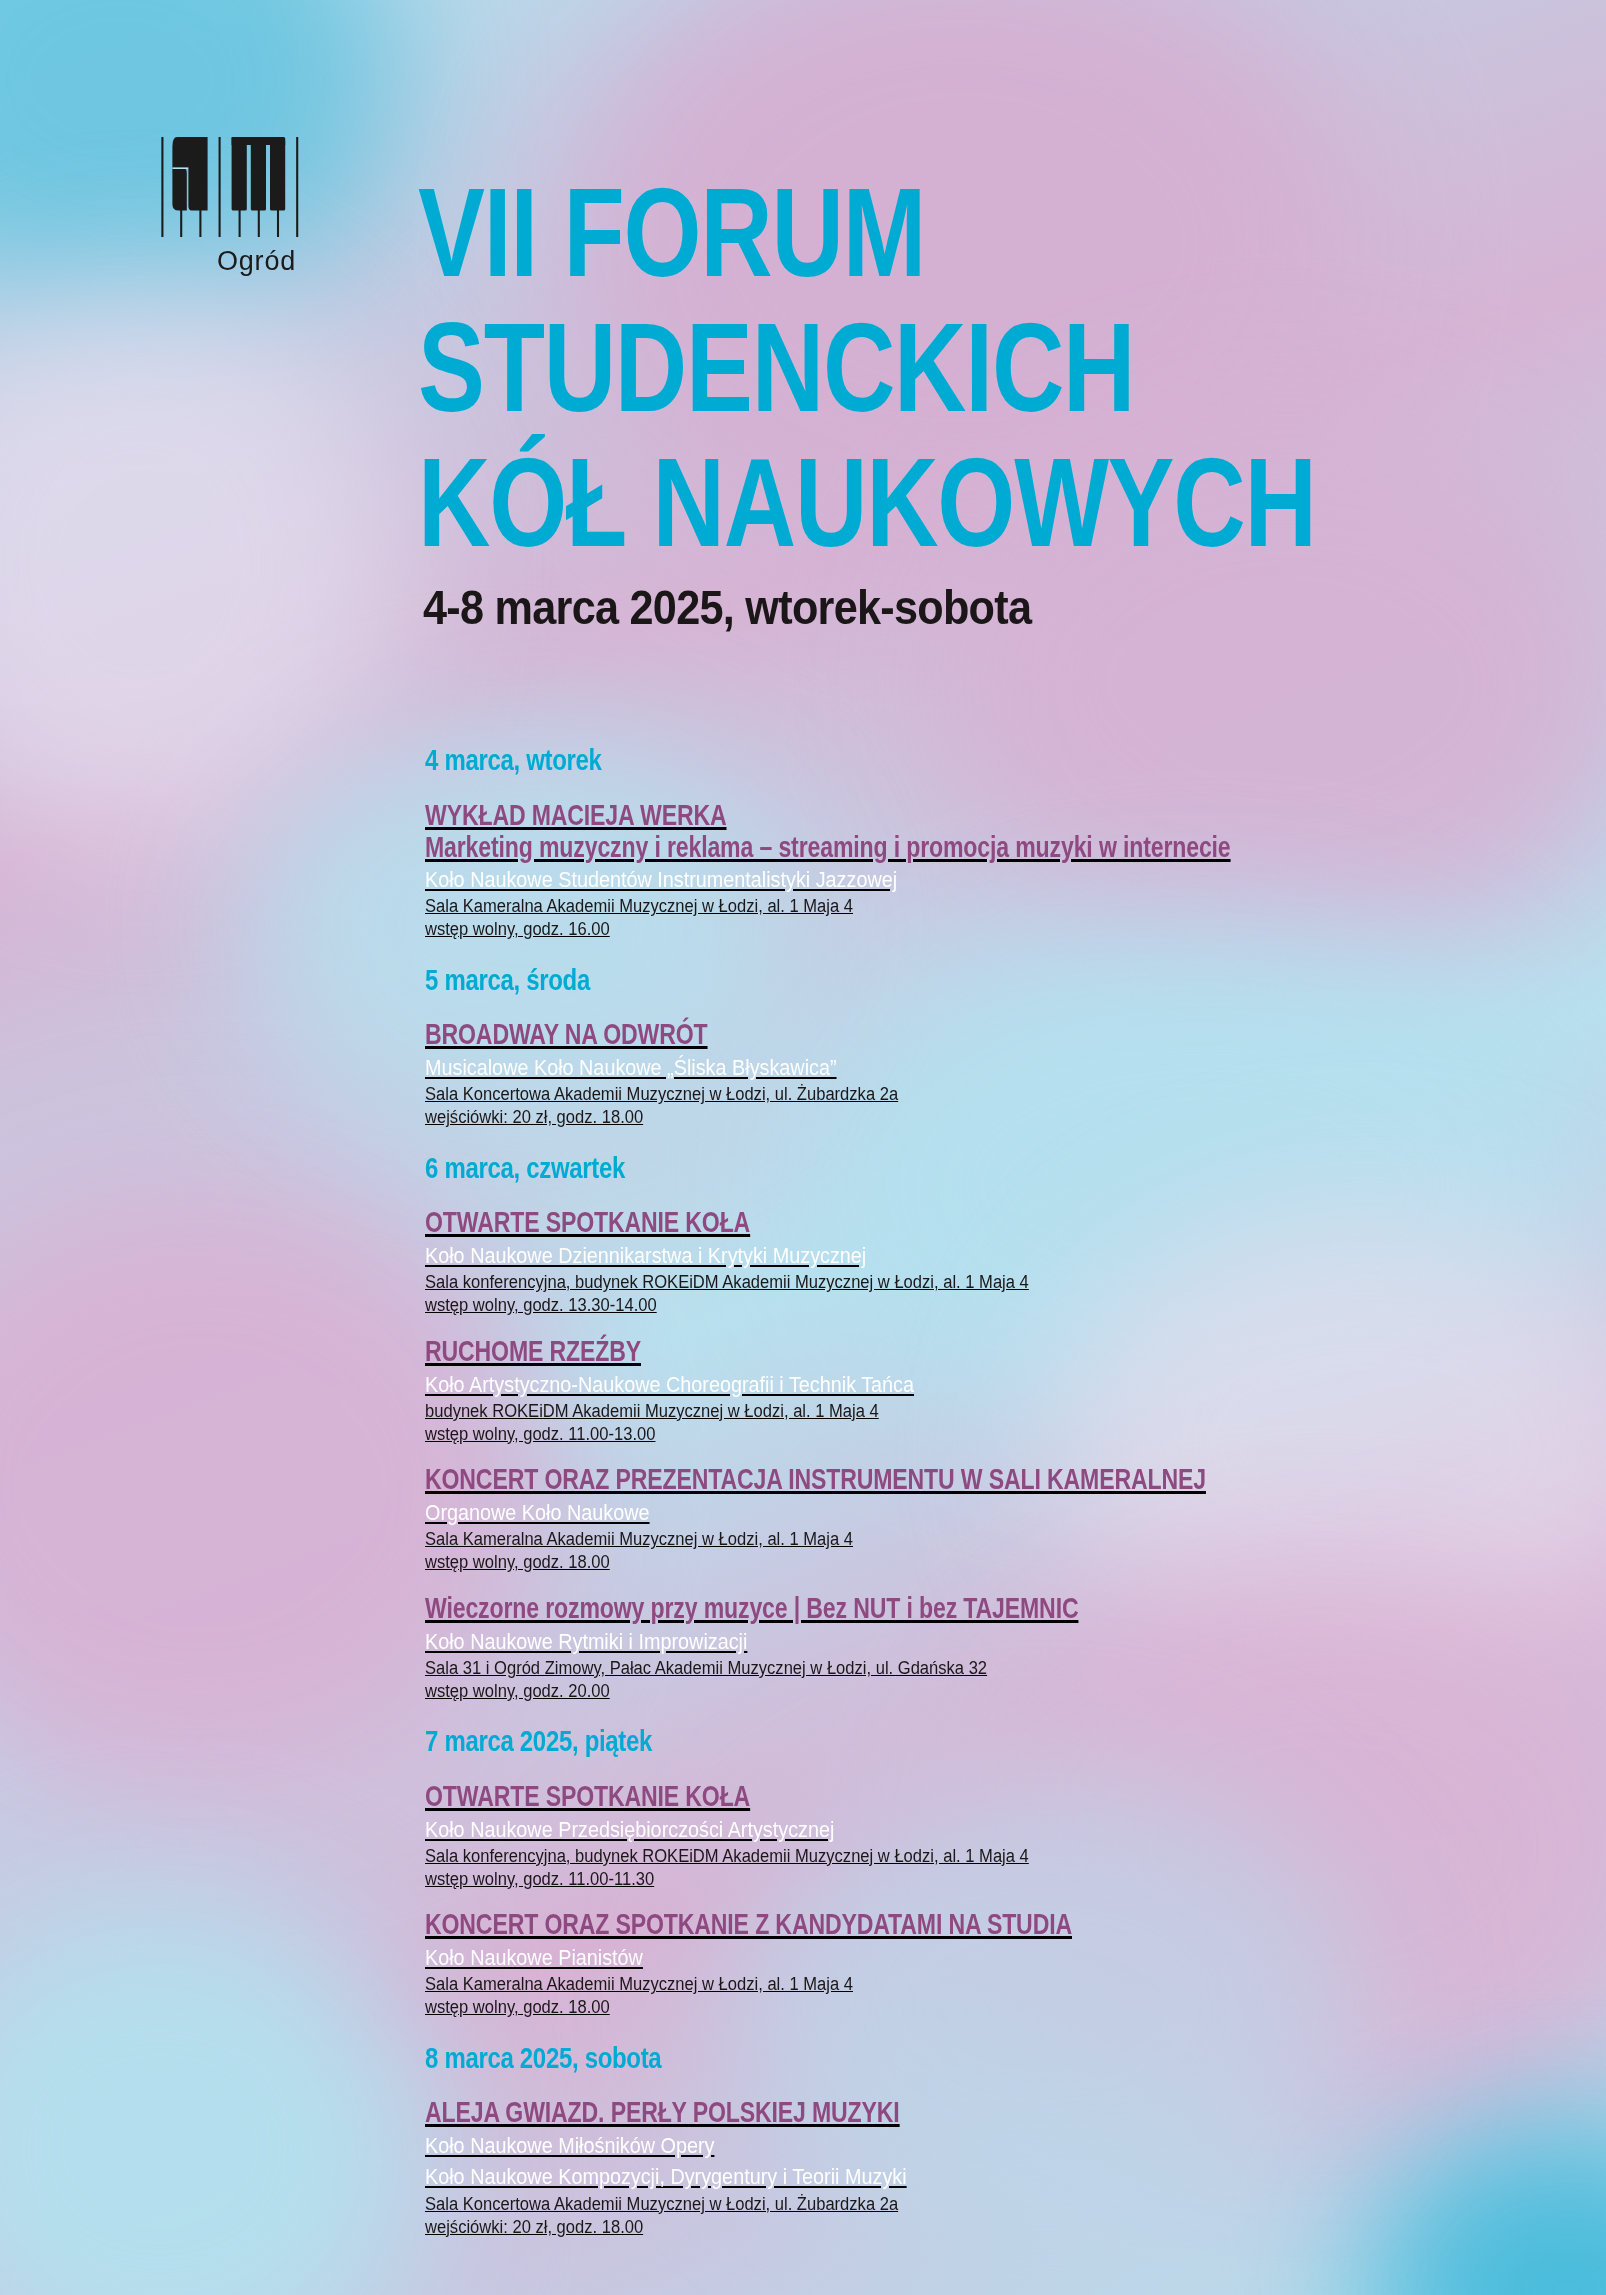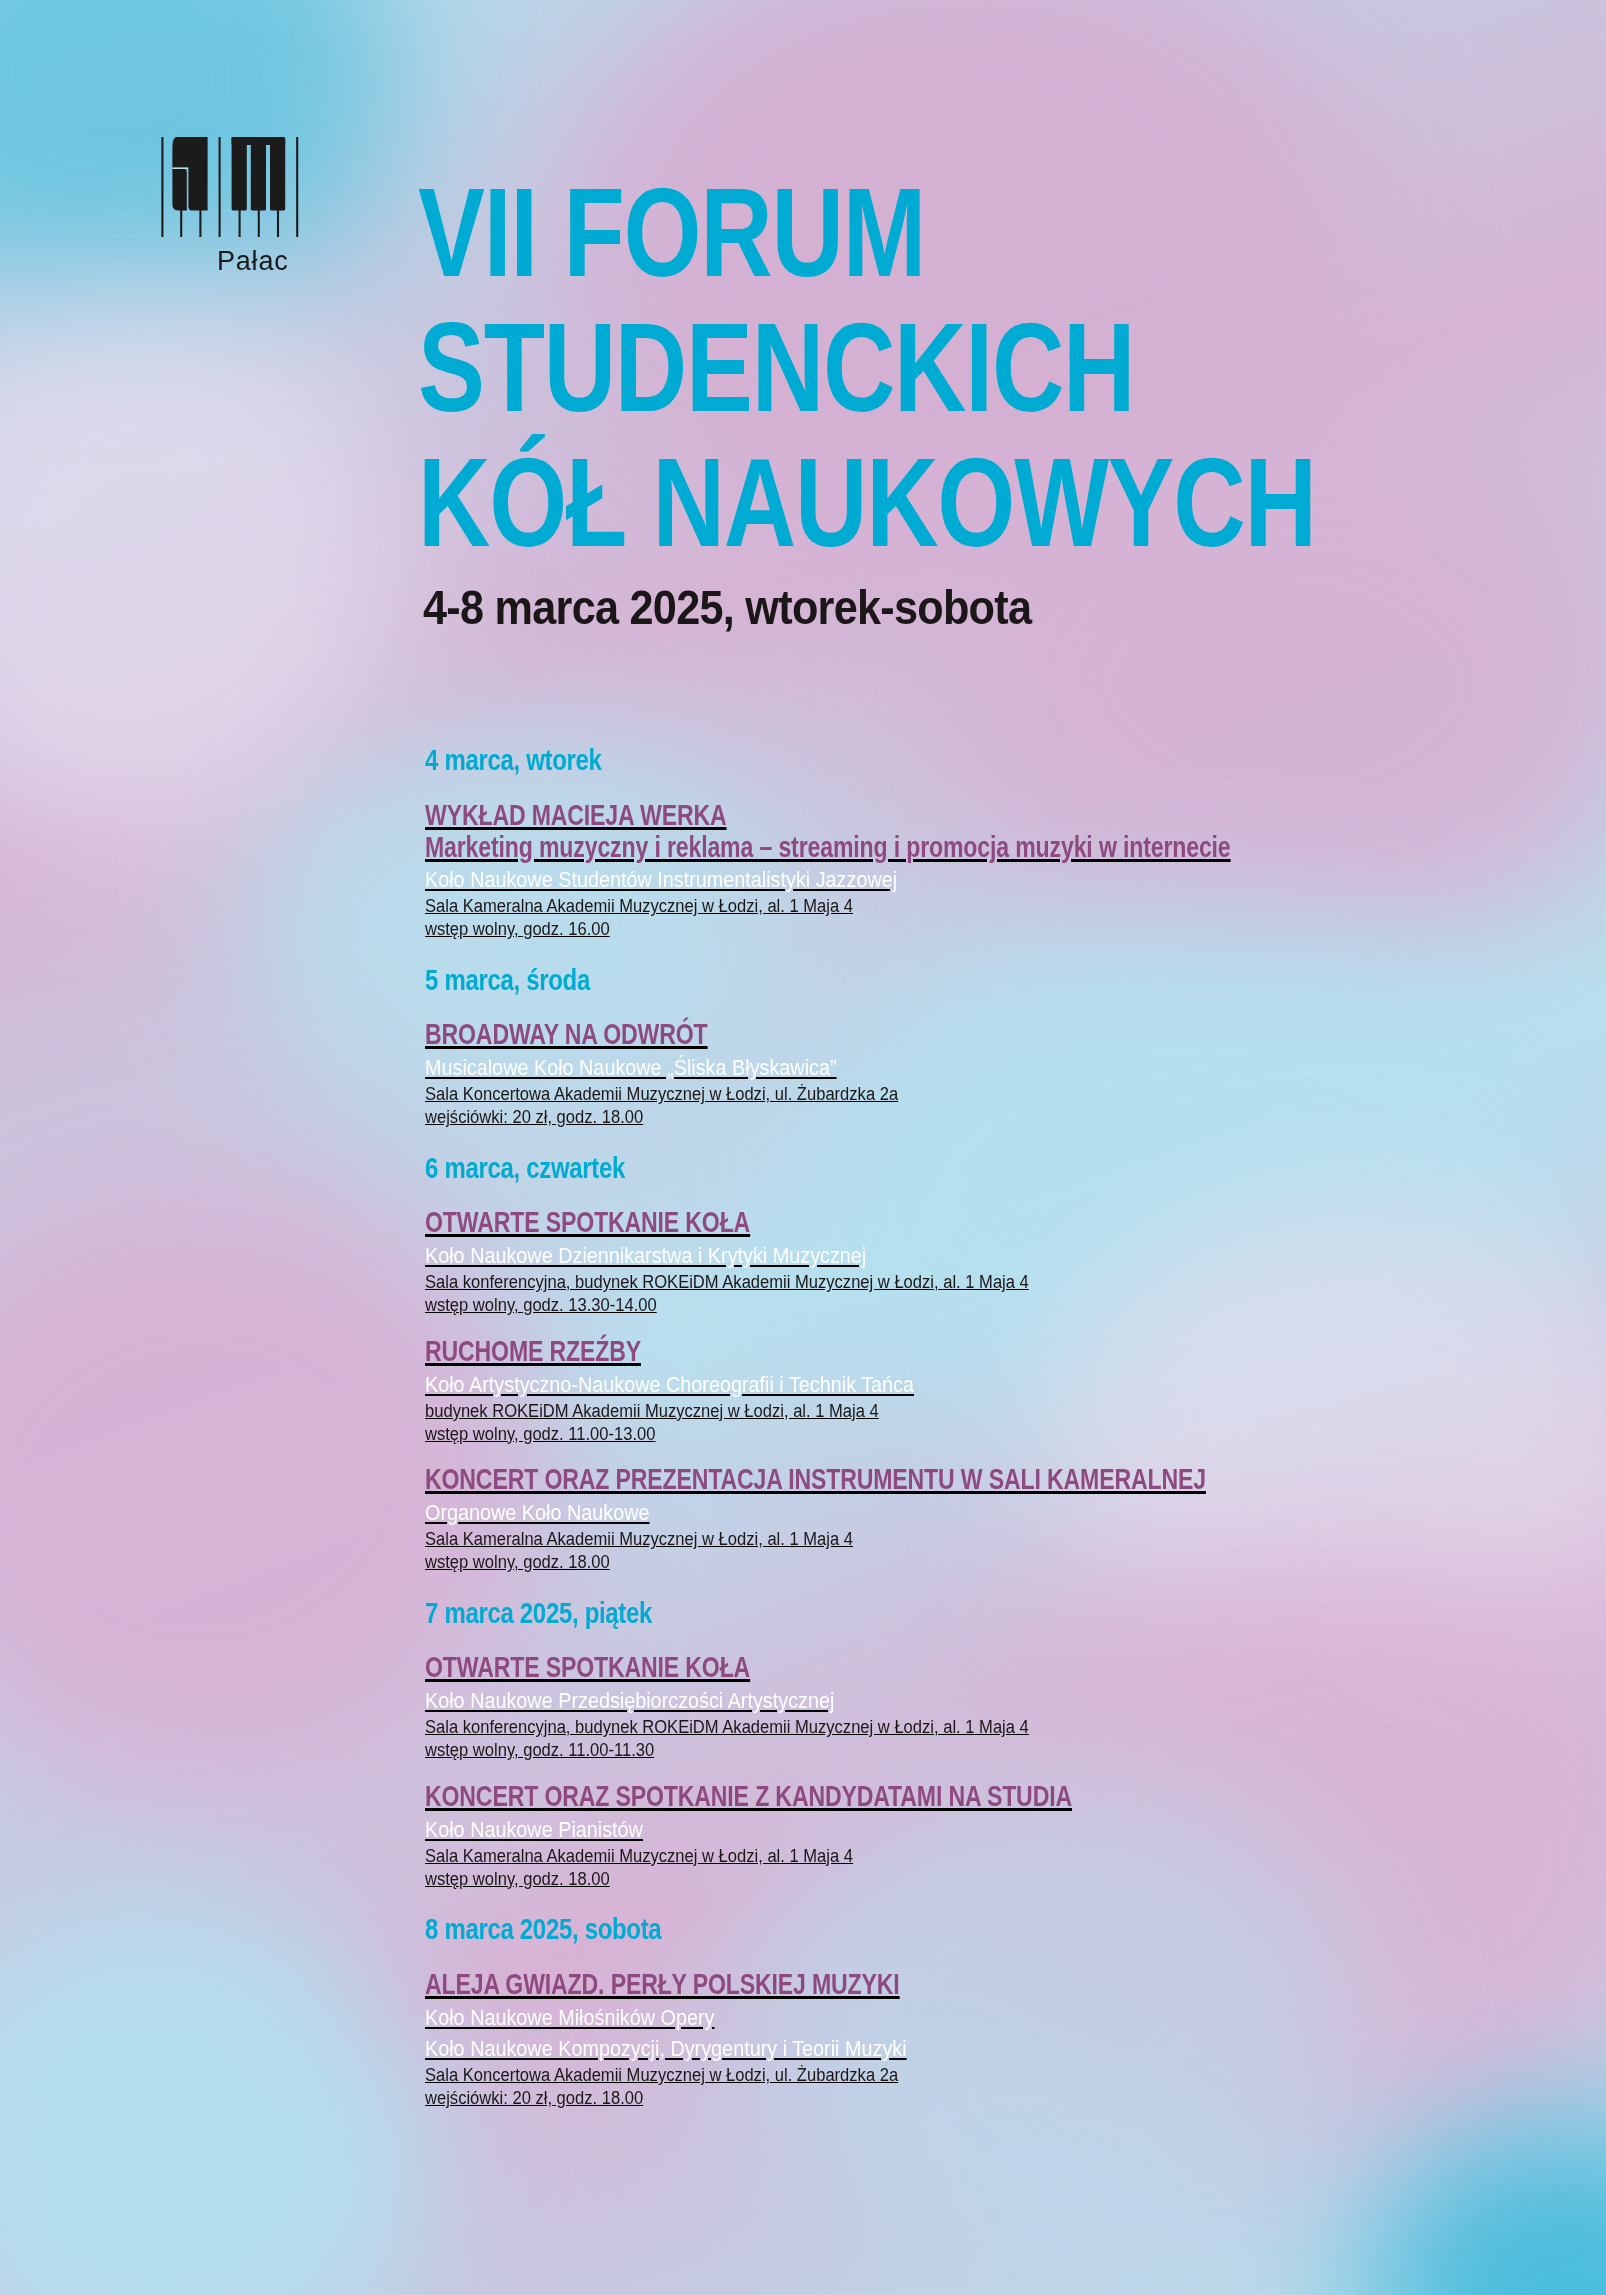--- a/index.html
+++ b/index.html
@@ -117,21 +117,21 @@
       <path fill="#1b1b1b" d="M14 0 H58 Q58 0 58 6 V92 H38 Q34 92 34 86 V40 H14 V12 Q14 0 20 0 Z"></path>
       <path fill="#1b1b1b" d="M14 40 H30 Q32 40 32 46 V92 H22 Q14 92 14 84 Z"></path>
       <rect x="14" y="38" width="20" height="2" fill="#b8e0ee"></rect>
 
       <rect x="88" y="0" width="19" height="92" rx="2" fill="#1b1b1b"></rect>
       <rect x="112" y="0" width="19" height="92" rx="2" fill="#1b1b1b"></rect>
       <rect x="136" y="0" width="19" height="92" rx="2" fill="#1b1b1b"></rect>
       <path fill="#1b1b1b" d="M88 0 H150 Q155 0 155 6 V10 H88 Z"></path>
     </svg>
   </div>
-  <div class="logo-city">Pałac</div>
+  <div class="logo-city">Ogród</div>
 
   <h1 class="title">
     <span>VII FORUM</span>
     <span>STUDENCKICH</span>
     <span>KÓŁ NAUKOWYCH</span>
   </h1>
 
   <div class="subtitle">4-8 marca 2025, wtorek-sobota</div>
 
   <div class="schedule">
@@ -170,20 +170,26 @@
         <div class="club cond">Koło Artystyczno-Naukowe Choreografii i Technik Tańca</div>
         <div class="venue cond">budynek ROKEiDM Akademii Muzycznej w Łodzi, al. 1 Maja 4</div>
         <div class="info cond">wstęp wolny, godz. 11.00-13.00</div>
       </div>
       <div class="event">
         <div class="event-title cond">KONCERT ORAZ PREZENTACJA INSTRUMENTU W SALI KAMERALNEJ</div>
         <div class="club cond">Organowe Koło Naukowe</div>
         <div class="venue cond">Sala Kameralna Akademii Muzycznej w Łodzi, al. 1 Maja 4</div>
         <div class="info cond">wstęp wolny, godz. 18.00</div>
       </div>
+      <div class="event">
+        <div class="event-title cond">Wieczorne rozmowy przy muzyce | Bez NUT i bez TAJEMNIC</div>
+        <div class="club cond">Koło Naukowe Rytmiki i Improwizacji</div>
+        <div class="venue cond">Sala 31 i Ogród Zimowy, Pałac Akademii Muzycznej w Łodzi, ul. Gdańska 32</div>
+        <div class="info cond">wstęp wolny, godz. 20.00</div>
+      </div>
     </section>
 
     <section class="day">
       <div class="day-heading cond">7 marca 2025, piątek</div>
       <div class="event">
         <div class="event-title cond">OTWARTE SPOTKANIE KOŁA</div>
         <div class="club cond">Koło Naukowe Przedsiębiorczości Artystycznej</div>
         <div class="venue cond">Sala konferencyjna, budynek ROKEiDM Akademii Muzycznej w Łodzi, al. 1 Maja 4</div>
         <div class="info cond">wstęp wolny, godz. 11.00-11.30</div>
       </div>

